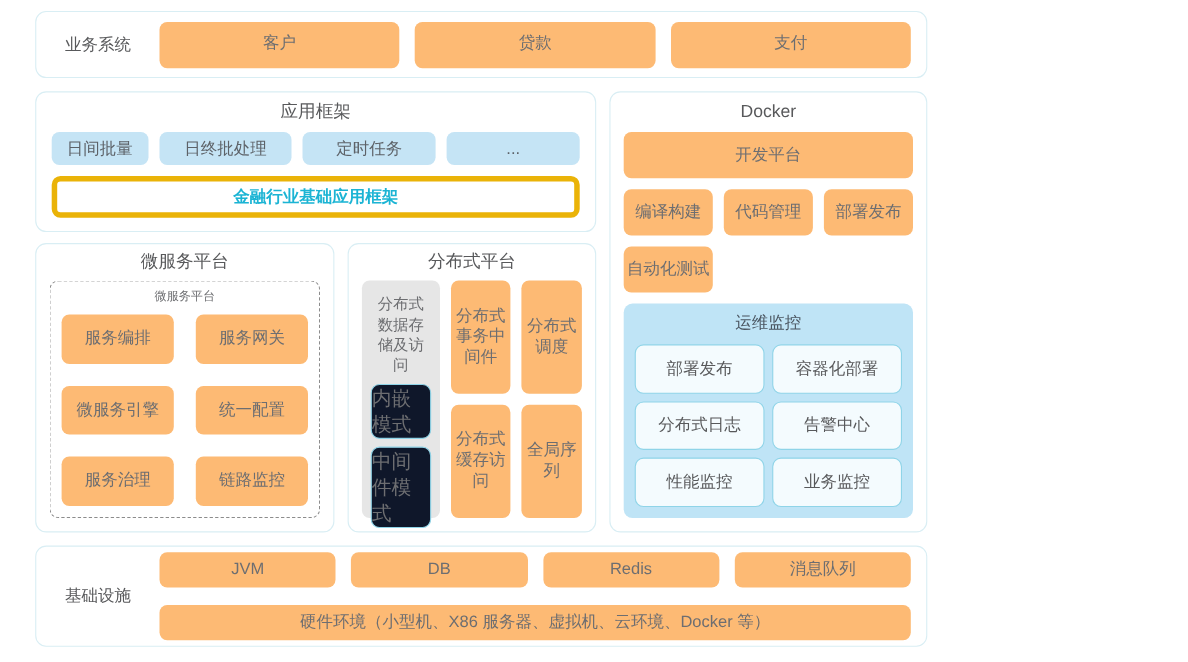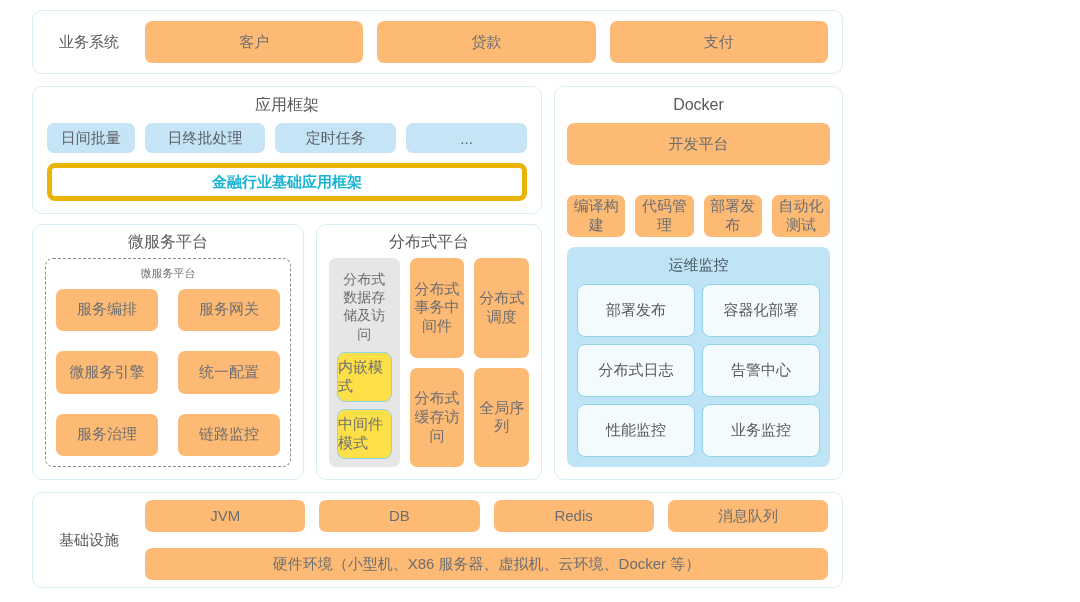--- a/index.html
+++ b/index.html
@@ -211,28 +211,28 @@
   }
   .dist-col-a .head {
     text-align: center;
     color: #6d6e71;
     font-size: 14px;
     line-height: 1.3;
     padding: 4px 0 2px 0;
   }
   .white-pill {
     flex: 1 1 0;
-    background: #fde047;
+    background: #0f172a;
     border: 1px solid #8fd4e8;
     border-radius: 8px;
     display: flex;
     align-items: center;
     justify-content: center;
     color: #6d6e71;
-    font-size: 15px;
+    font-size: 18px;
     box-sizing: border-box;
   }
   .dist-col-b, .dist-col-c {
     flex: 1 1 0;
     display: flex;
     flex-direction: column;
     gap: 10px;
     min-width: 0;
   }
   .dist-col-b .card, .dist-col-c .card {
@@ -245,23 +245,22 @@
     flex: 1 1 auto;
     padding: 10px 12px 12px 12px;
     display: flex;
     flex-direction: column;
     gap: 10px;
     box-sizing: border-box;
   }
   .devops-wide { height: 42px; }
   .devops-grid {
     display: grid;
-    grid-template-columns: 1fr 1fr 1fr 1fr;
-    gap: 10px;
-    margin-top: 20px;
+    grid-template-columns: 1fr 1fr 1fr;
+    gap: 10px;
   }
   .devops-grid .card { height: 42px; }
 
   .ops-box {
     flex: 1 1 auto;
     background: #bfe4f6;
     border-radius: 8px;
     padding: 7px 10px 10px 10px;
     display: flex;
     flex-direction: column;

